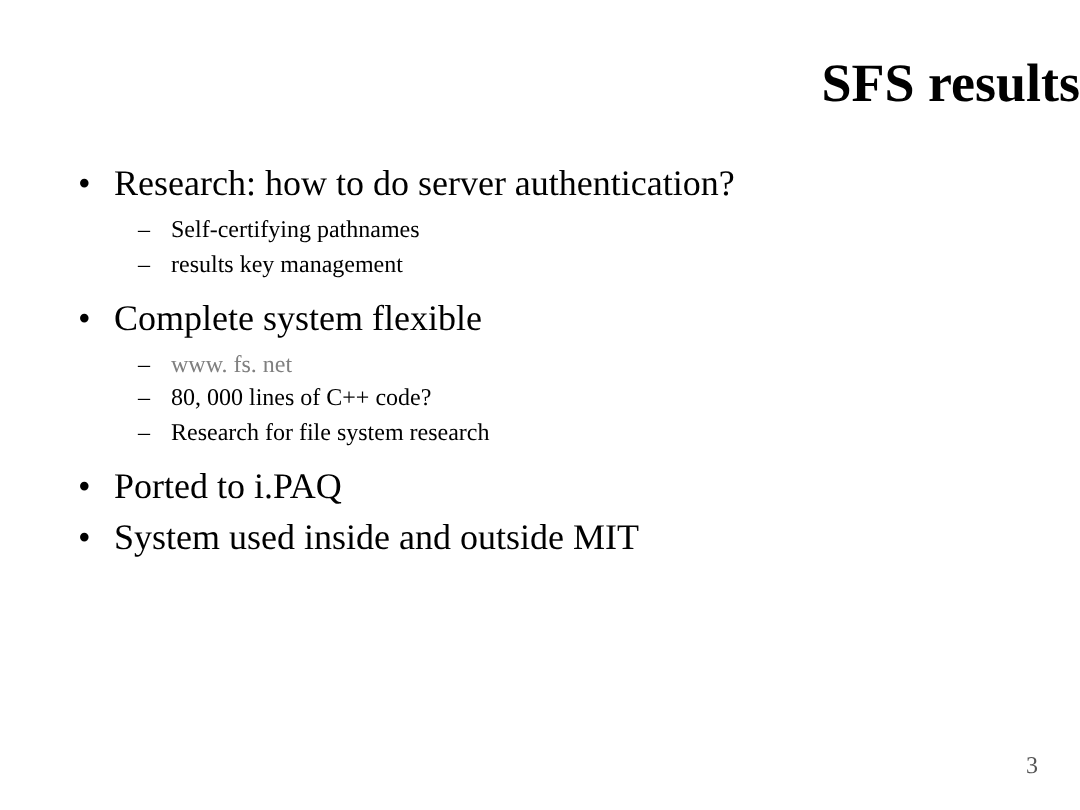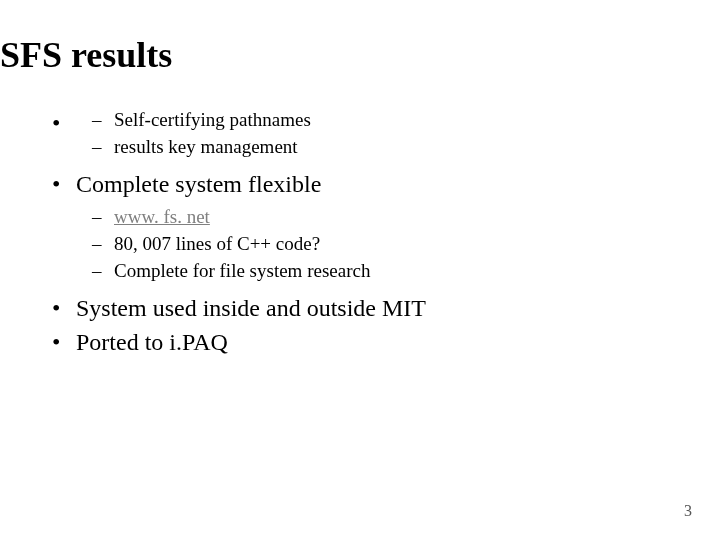--- a/index.html
+++ b/index.html
@@ -8,21 +8,21 @@
       height: 540px;
       background: #ffffff;
       font-family: "Times New Roman", Times, serif;
       color: #000000;
       position: relative;
       overflow: hidden;
     }
     .title {
       font-size: 36px;
       font-weight: bold;
-      text-align: left;
+      text-align: right;
       margin-top: 34px;
       margin-bottom: 32px;
     }
     .content {
       padding-left: 48px;
       padding-right: 30px;
     }
     ul.level1 {
       list-style: none;
       font-size: 24px;
@@ -35,72 +35,72 @@
     }
     ul.level1 > li::before {
       content: "•";
       position: absolute;
       left: 4px;
       top: 0;
       font-size: 24px;
     }
     ul.level2 {
       list-style: none;
-      font-size: 19px;
+      font-size: 16px;
       margin-top: 6px;
       margin-bottom: 10px;
       margin-left: 16px;
       line-height: 1.3;
     }
     ul.level2 > li {
       position: relative;
       padding-left: 22px;
       margin-bottom: 2px;
     }
     ul.level2 > li::before {
       content: "–";
       position: absolute;
       left: 0;
       top: 0;
     }
     .link {
       color: #808080;
-      text-decoration: underline;
     }
     .page-number {
       position: absolute;
       bottom: 20px;
       right: 28px;
       font-size: 16px;
       color: #555555;
     }
   </style>
 </head>
 <body>
 
 <div class="title">SFS results</div>
 
 <div class="content">
   <ul class="level1">
     <li>
+      <span>Research: how to do server authentication?</span>
       <ul class="level2">
         <li><span>Self-certifying pathnames</span></li>
         <li><span>results key management</span></li>
       </ul>
     </li>
     <li>
       <span>Complete system flexible</span>
       <ul class="level2">
         <li><span class="link">www. fs. net</span></li>
-        <li><span>80, 007 lines of C++ code?</span></li>
-        <li><span>Complete for file system research</span></li>
+        <li><span>80, 000 lines of C++ code?</span></li>
+        <li><span>Research for file system research</span></li>
       </ul>
     </li>
     <li>
-      <span>System used inside and outside MIT</span>
+      <span>Ported to i.PAQ</span>
     </li>
     <li>
-      <span>Ported to i.PAQ</span>
+      <span>System used inside and outside MIT</span>
     </li>
   </ul>
 </div>
 
 <div class="page-number">3</div>
 
 </body></html>

